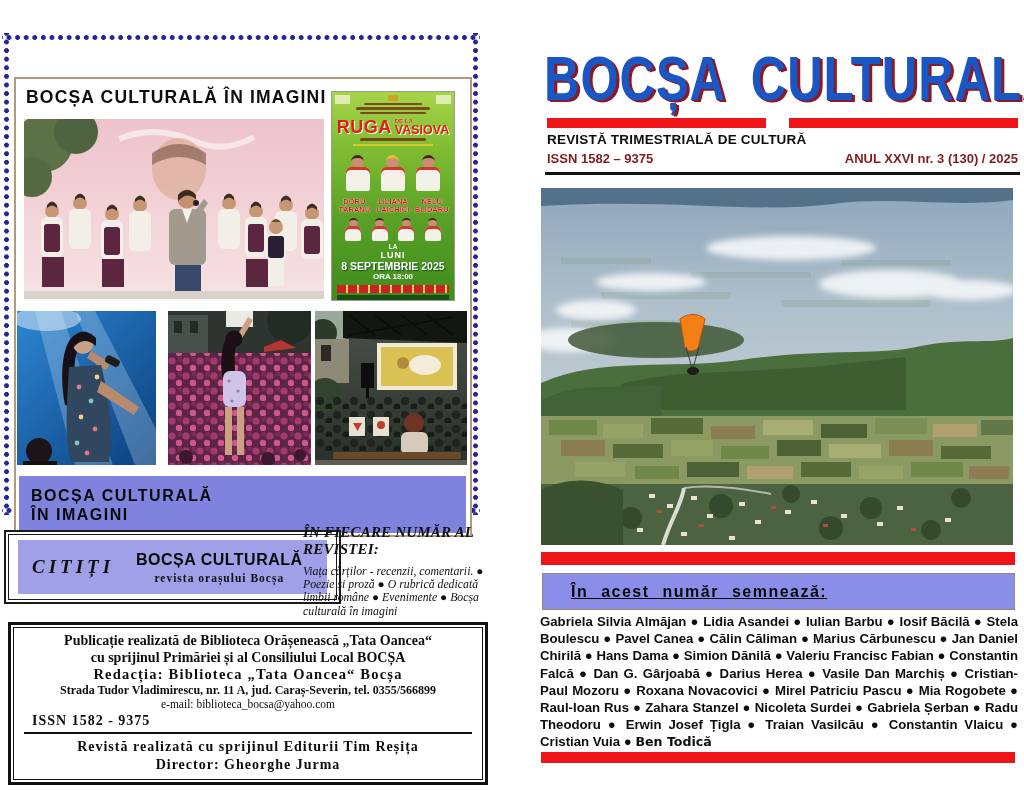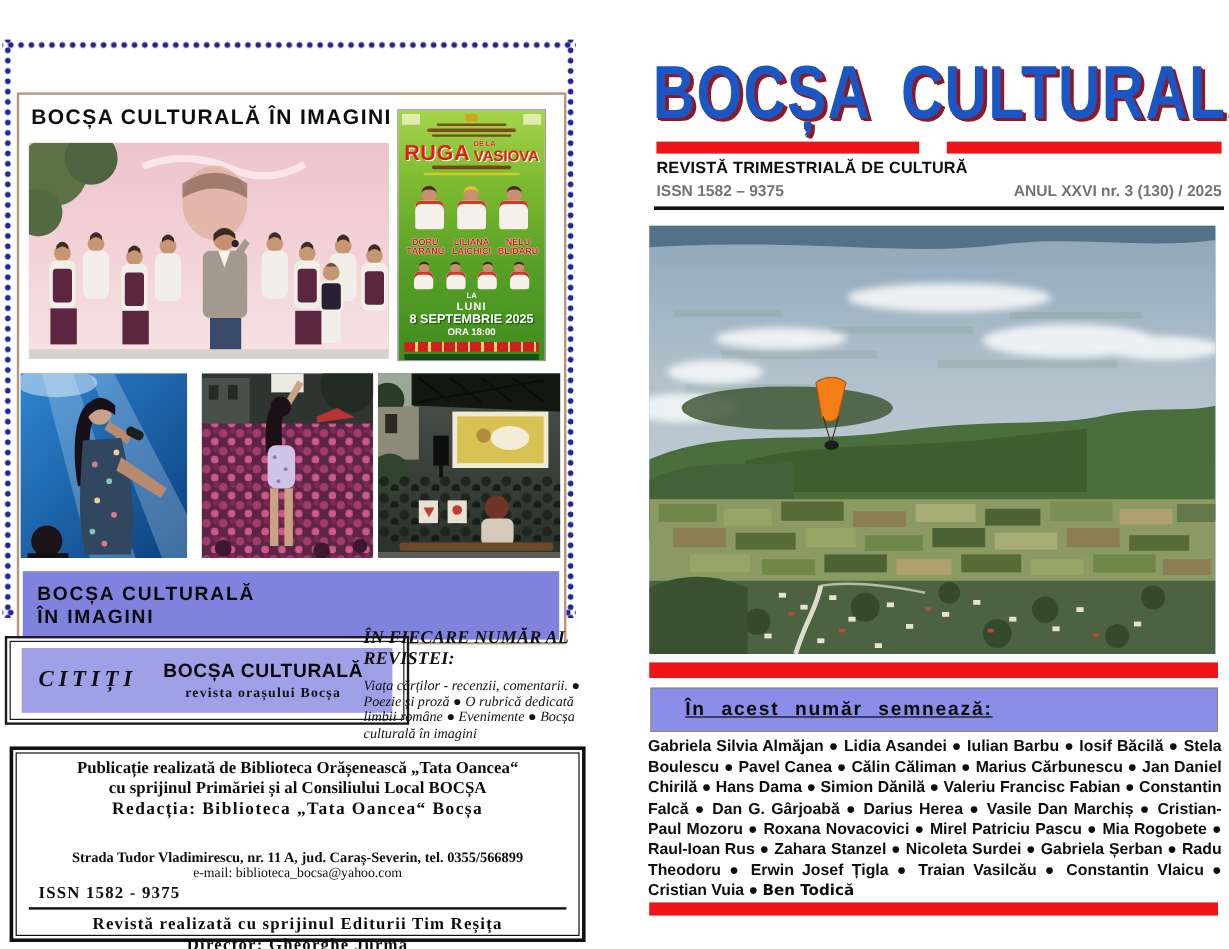--- a/index.html
+++ b/index.html
@@ -75,38 +75,38 @@
 
   .every-issue{position:absolute;left:303px;top:524px;width:200px;font-family:"Liberation Serif",serif;color:#111;}
   .ei-head{font-weight:700;font-style:italic;font-size:15px;line-height:16.5px;letter-spacing:.2px;}
   .ei-body{font-style:italic;font-size:11.8px;line-height:13.2px;margin-top:8px;}
 
   
   .imprint{position:absolute;left:8px;top:622px;width:480px;height:163px;border:3px solid #111;background:#fff;padding:2px;}
   .imprint-inner{border:1px solid #111;height:100%;padding:5px 10px 0;font-family:"Liberation Serif",serif;color:#0d0d0d;text-align:center;}
   .im1{font-weight:700;font-size:14px;line-height:16.5px;}
   .im3{font-weight:700;font-size:14.5px;letter-spacing:1.2px;line-height:17px;}
-  .im4{font-weight:700;font-size:12px;line-height:14.5px;margin-top:24px;}
+  .im4{font-weight:700;font-size:12px;line-height:14.5px;}
   .im5{font-weight:400;font-size:11.5px;line-height:13.5px;}
   .issn-row{display:flex;align-items:baseline;margin-top:2px;}
   .issn-l{font-weight:700;font-size:14px;letter-spacing:1px;width:160px;text-align:left;padding-left:8px;}
   .issn-d{font-weight:700;font-size:15px;letter-spacing:1px;flex:1;text-align:left;}
   .im-rule{border:none;border-top:2px solid #111;margin:3px 0 4px;}
   .imf{font-weight:700;font-size:14px;letter-spacing:1px;line-height:17.5px;}
 
   
   .masthead{position:absolute;left:544px;top:42px;width:476px;font-weight:900;font-size:49px;
     transform:scaleY(1.28);transform-origin:0 0;letter-spacing:1px;word-spacing:12px;white-space:nowrap;
     color:var(--masthead_blue);text-shadow:3px 2px 0 var(--masthead_shadow),1px 1px 0 var(--masthead_shadow);}
   .bar{position:absolute;background:var(--accent_red);}
   .bar-m-left{left:547px;top:118px;width:219px;height:10px;}
   .bar-m-right{left:789px;top:118px;width:229px;height:10px;}
   .rp-subtitle{position:absolute;left:547px;top:132px;font-weight:700;font-size:13.5px;color:#0d0d0d;letter-spacing:.2px;}
   .rp-issnrow{position:absolute;left:547px;top:151px;width:471px;display:flex;justify-content:space-between;}
-  .rp-issn,.rp-issue{font-weight:700;font-size:13px;color:#737373;}
+  .rp-issn,.rp-issue{font-weight:700;font-size:13px;color:#7f1d1d;}
   .rp-rule{position:absolute;left:545px;top:172px;width:475px;height:3px;background:#111;}
   .cover-photo{position:absolute;left:541px;top:188px;width:472px;height:357px;overflow:hidden;background:#9fb2c0;}
   .cover-photo svg{display:block;width:100%;height:100%;}
   .bar-under-photo{left:541px;top:552px;width:474px;height:13px;}
   .heading-box{position:absolute;left:542px;top:573px;width:473px;height:37px;background:var(--heading_purple);border:1px solid #8a8a8a;display:flex;align-items:center;padding-left:28px;}
   .heading-box span{font-weight:900;font-size:16px;letter-spacing:1.5px;word-spacing:7px;text-decoration:underline;color:#0a0a0a;}
   .contributors{position:absolute;left:540px;top:613px;width:478px;font-weight:700;font-size:13.2px;line-height:17.2px;color:#0d0d0d;text-align:justify;}
   .contributors .plain{font-family:"DejaVu Sans",sans-serif;font-weight:600;font-size:12.6px;}
   .bar-bottom{left:541px;top:752px;width:474px;height:11px;}
 </style>

